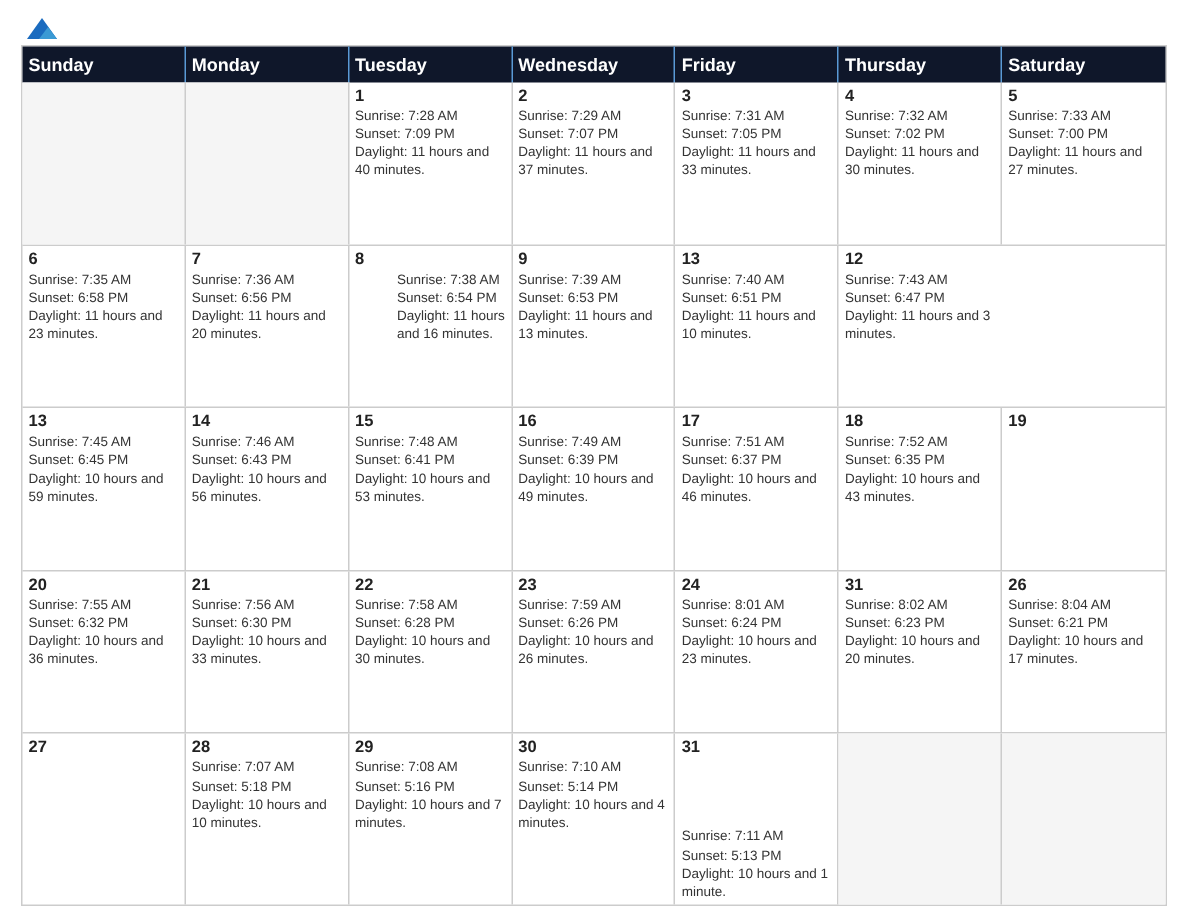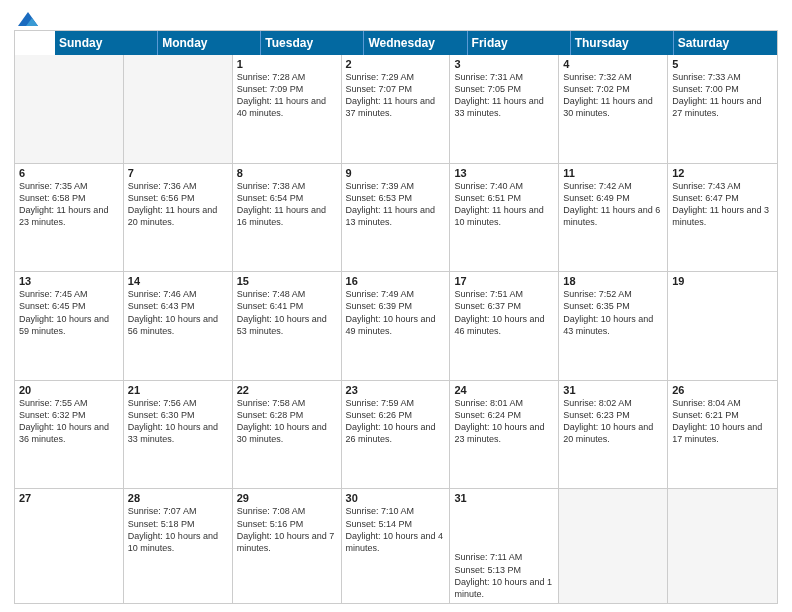--- a/index.html
+++ b/index.html
@@ -61,22 +61,21 @@
     }
     .calendar {
       flex: 1;
       display: flex;
       flex-direction: column;
       border: 1px solid #ccc;
     }
     .calendar-header {
       display: grid;
       grid-template-columns: repeat(7, 1fr);
-      background: #0369a1;
-      margin-left: 40px;
+      background: #0f172a;
     }
     .calendar-header .day-name {
       color: #fff;
       font-weight: bold;
       font-size: 12px;
       padding: 5px 4px;
       text-align: left;
       border-right: 1px solid #5a9ad5;
     }
     .calendar-header .day-name:last-child {
@@ -198,41 +197,35 @@
 Daylight: 11 hours and 23 minutes.</div>
           </div>
           <div class="day-cell">
             <span class="day-number">7</span>
             <div class="day-info" style="white-space: pre-line;">Sunrise: 7:36 AM
 Sunset: 6:56 PM
 Daylight: 11 hours and 20 minutes.</div>
           </div>
           <div class="day-cell">
             <span class="day-number">8</span>
-            <div class="day-info" style="white-space: pre-line;">Sunrise: 7:38 AM
+            <div class="day-info" style="white-space: pre-line; margin-left: 28px;">Sunrise: 7:38 AM
 Sunset: 6:54 PM
 Daylight: 11 hours and 16 minutes.</div>
           </div>
           <div class="day-cell">
             <span class="day-number">9</span>
             <div class="day-info" style="white-space: pre-line;">Sunrise: 7:39 AM
 Sunset: 6:53 PM
 Daylight: 11 hours and 13 minutes.</div>
           </div>
           <div class="day-cell">
             <span class="day-number">13</span>
             <div class="day-info" style="white-space: pre-line;">Sunrise: 7:40 AM
 Sunset: 6:51 PM
 Daylight: 11 hours and 10 minutes.</div>
-          </div>
-          <div class="day-cell">
-            <span class="day-number">11</span>
-            <div class="day-info" style="white-space: pre-line;">Sunrise: 7:42 AM
-Sunset: 6:49 PM
-Daylight: 11 hours and 6 minutes.</div>
           </div>
           <div class="day-cell">
             <span class="day-number">12</span>
             <div class="day-info" style="white-space: pre-line;">Sunrise: 7:43 AM
 Sunset: 6:47 PM
 Daylight: 11 hours and 3 minutes.</div>
           </div>
         </div>
         <div class="week-row">
           <div class="day-cell">

